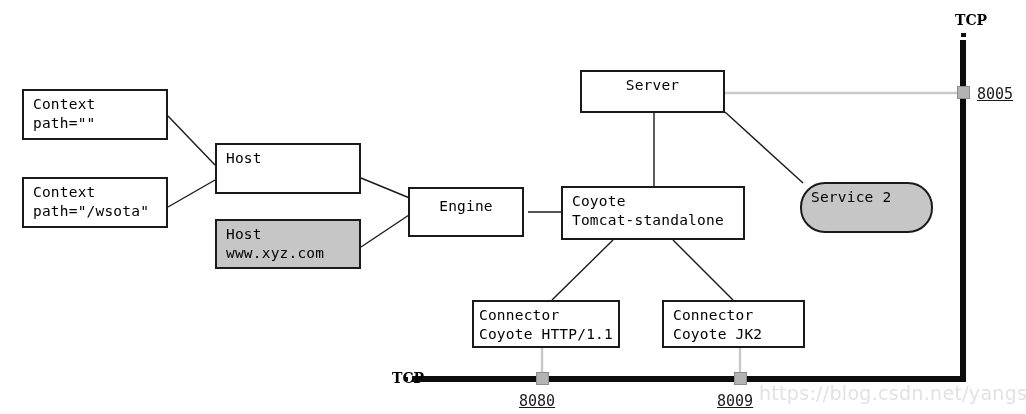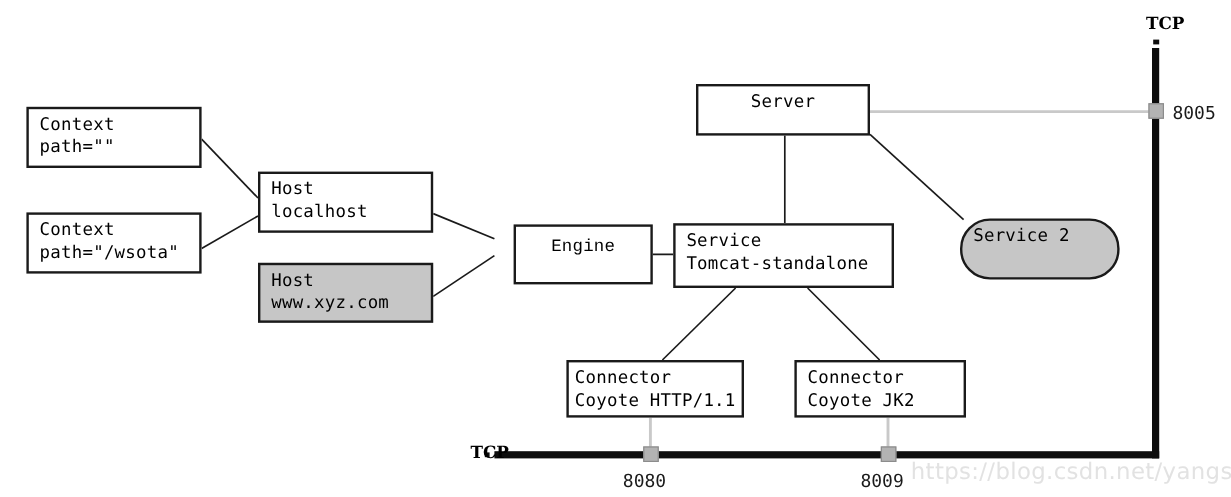--- a/index.html
+++ b/index.html
@@ -84,20 +84,21 @@
     box-sizing: border-box;
     z-index: 6;
   }
   .port-label {
     position: absolute;
     font-family: "DejaVu Sans Mono", "Liberation Mono", monospace;
     font-size: 15px;
     color: #1a1a1a;
     z-index: 6;
     white-space: nowrap;
+    text-decoration: underline;
   }
   .watermark {
     position: absolute;
     font-family: "DejaVu Sans", "Liberation Sans", sans-serif;
     font-size: 19px;
     color: #e2e2e2;
     letter-spacing: 0.3px;
     z-index: 7;
     white-space: nowrap;
     user-select: none;
@@ -161,34 +162,33 @@
     <span class="ln">path=""</span>
   </div>
 
   <div class="node" style="left:22px; top:177px; width:146px; height:51px;">
     <span class="ln">Context</span>
     <span class="ln">path="/wsota"</span>
   </div>
 
   <div class="node" style="left:215px; top:143px; width:146px; height:51px;">
     <span class="ln">Host</span>
-    <span class="ln">localhost</span>
   </div>
 
   <div class="node shaded" style="left:215px; top:219px; width:146px; height:50px;">
     <span class="ln">Host</span>
     <span class="ln">www.xyz.com</span>
   </div>
 
-  <div class="node center" style="left:428px; top:187px; width:116px; height:50px;font-family:Liberation Mono, monospace;">
+  <div class="node center" style="left:408px; top:187px; width:116px; height:50px;">
     <span class="ln">Engine</span>
   </div>
 
   <div class="node" style="left:561px; top:186px; width:184px; height:54px;">
-    <span class="ln">Service</span>
+    <span class="ln">Coyote</span>
     <span class="ln">Tomcat-standalone</span>
   </div>
 
   <div class="node center" style="left:580px; top:70px; width:145px; height:43px;">
     <span class="ln">Server</span>
   </div>
 
   <div class="node shaded" style="left:800px; top:182px; width:133px; height:51px;border-radius:25px;">
     <span class="ln">Service 2</span>
   </div>

